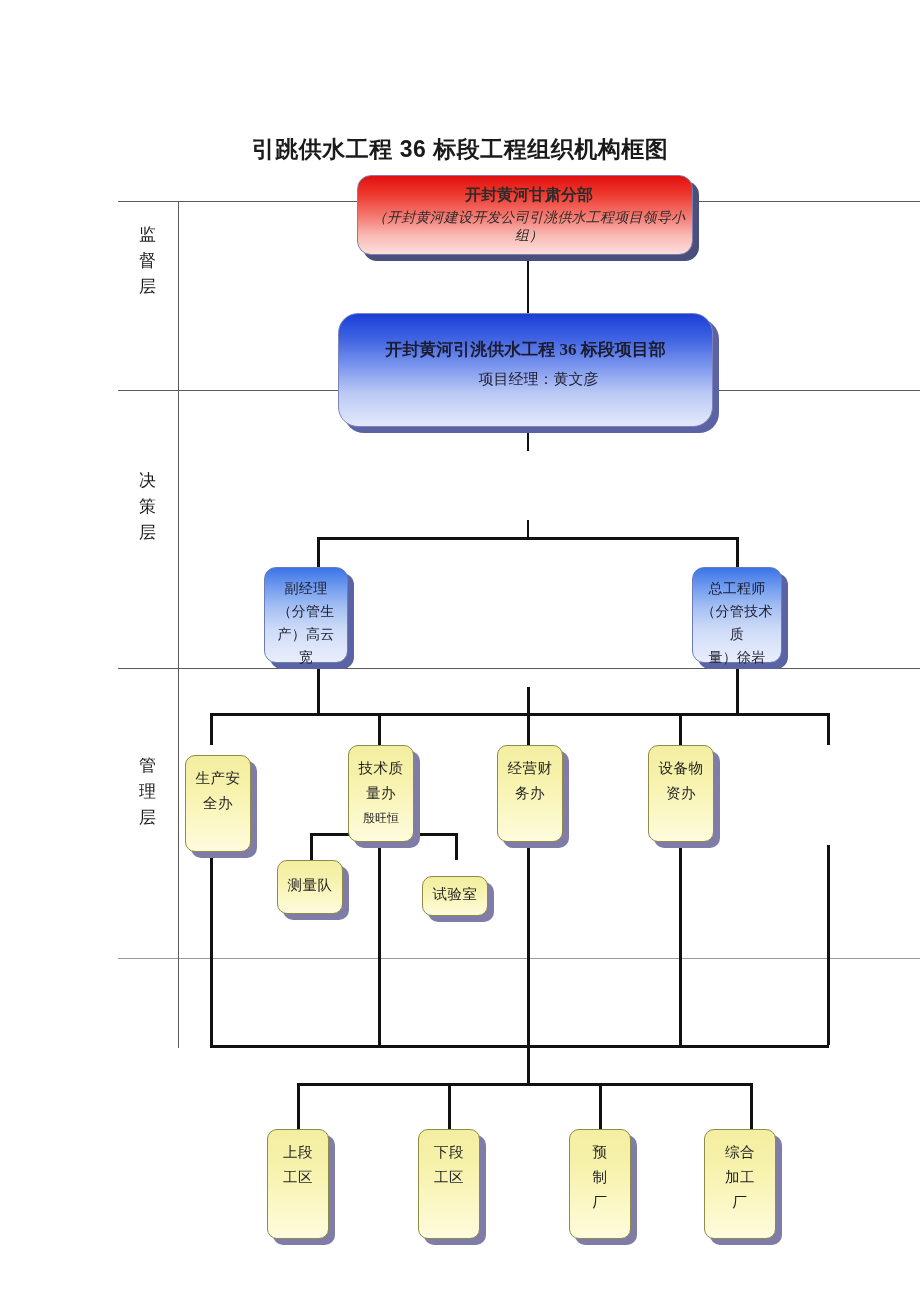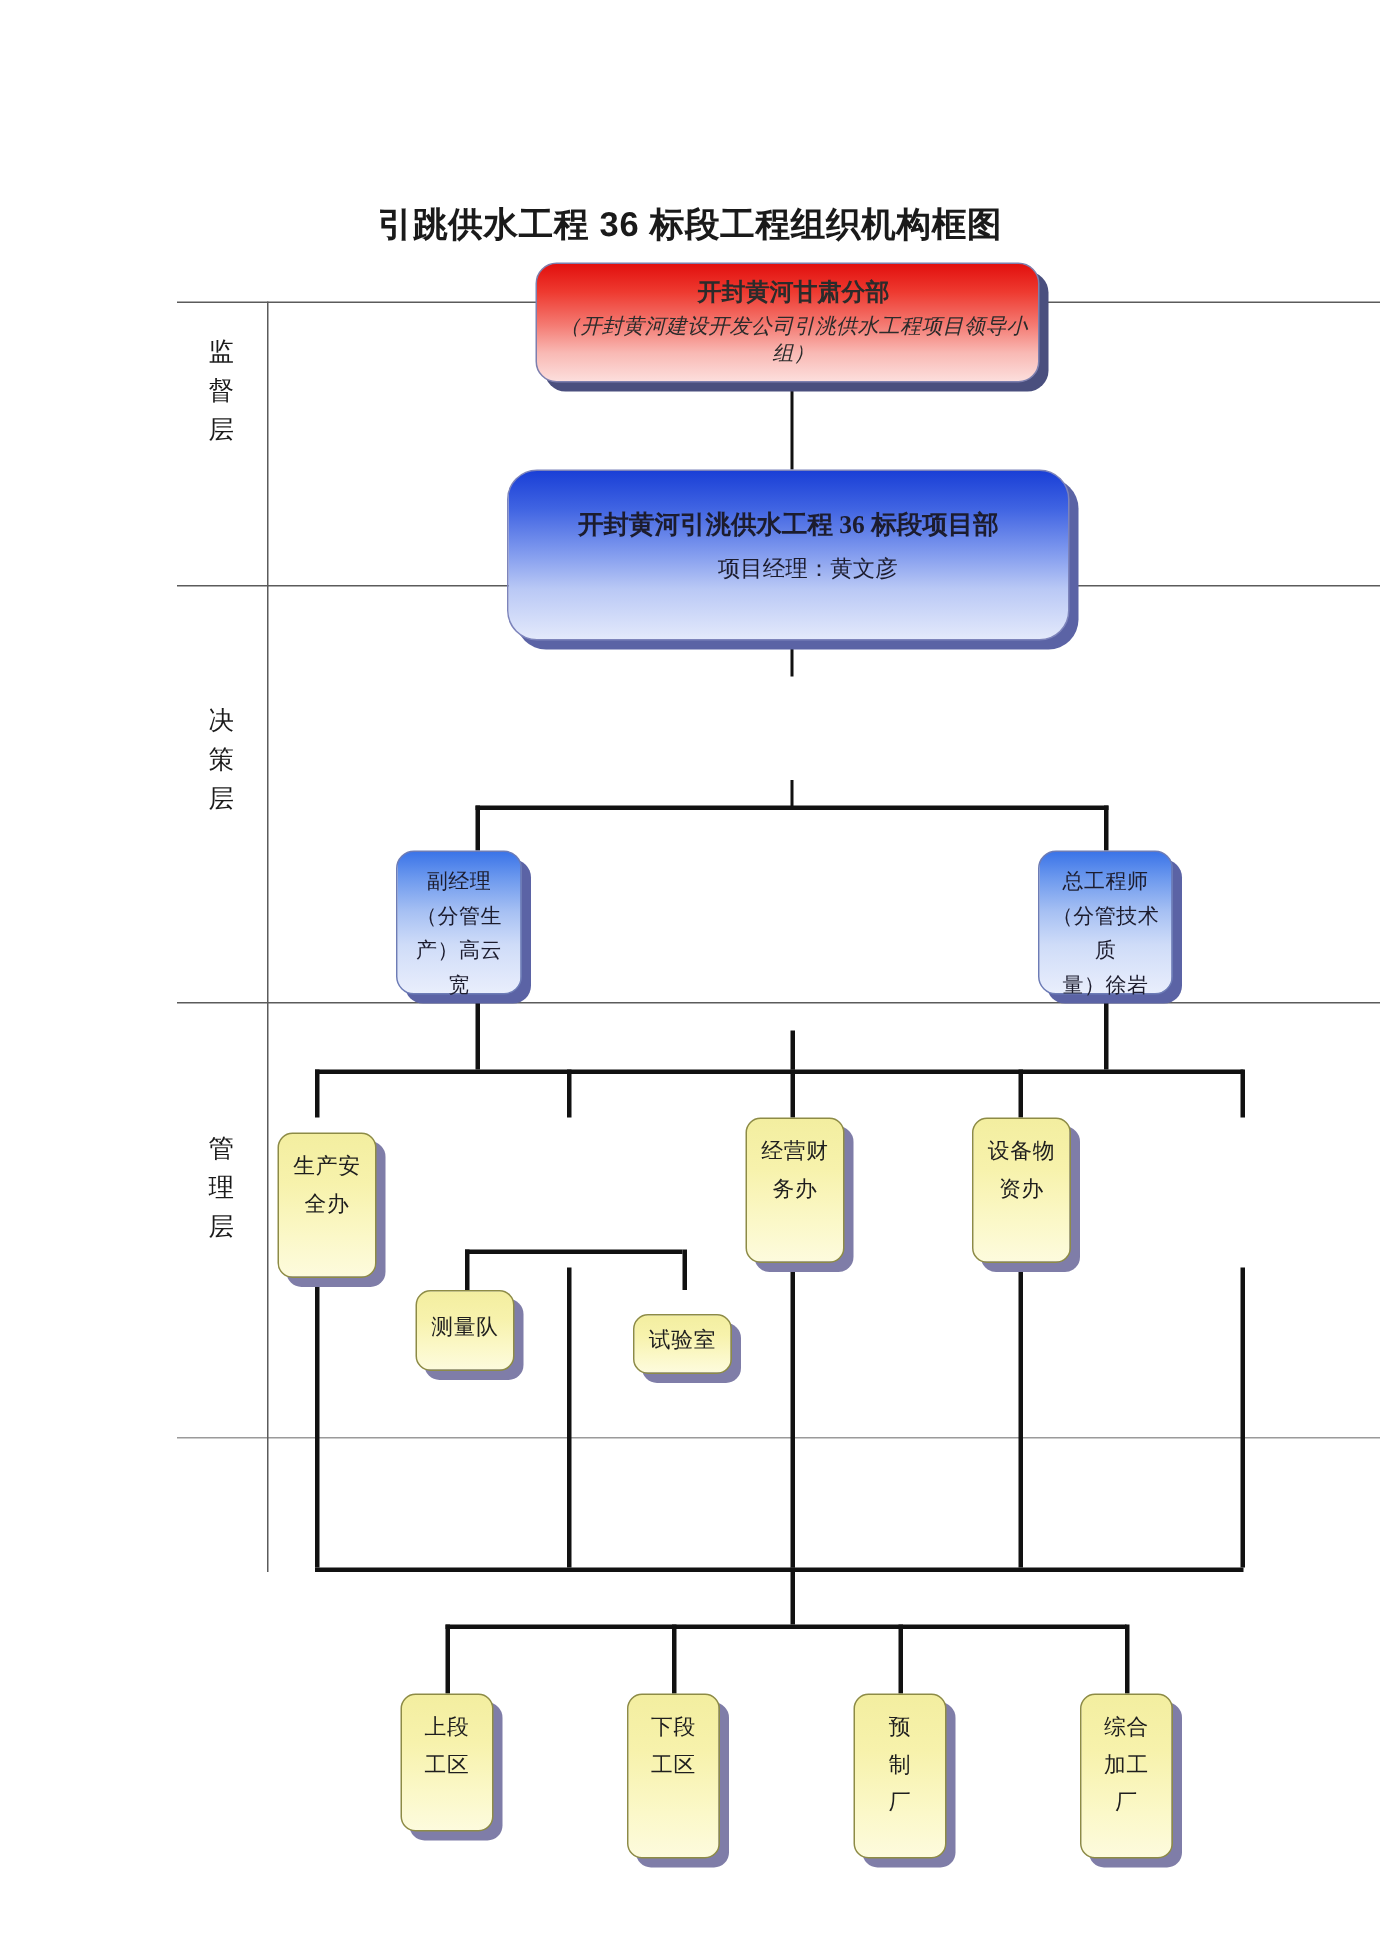--- a/index.html
+++ b/index.html
@@ -291,20 +291,28 @@
   </div>
 
   <div class="node node-yellow" style="left:185px; top:745px; width:66px; height:97px;margin-top:10px;">
     <div class="shadow"></div>
     <div class="face">
       <div class="txt">生产安</div>
       <div class="txt">全办</div>
     </div>
   </div>
 
+  <div class="node node-yellow" style="left:348px; top:745px; width:66px; height:97px;">
+    <div class="shadow"></div>
+    <div class="face">
+      <div class="txt">技术质</div>
+      <div class="txt">量办</div>
+      <div class="sub">殷旺恒</div>
+    </div>
+  </div>
 
   <div class="node node-yellow" style="left:497px; top:745px; width:66px; height:97px;">
     <div class="shadow"></div>
     <div class="face">
       <div class="txt">经营财</div>
       <div class="txt">务办</div>
     </div>
   </div>
 
   <div class="node node-yellow" style="left:648px; top:745px; width:66px; height:97px;">
@@ -323,21 +331,21 @@
     </div>
   </div>
 
   <div class="node node-yellow narrow" style="left:422px; top:860px; width:66px; height:40px;margin-top:16px;">
     <div class="shadow"></div>
     <div class="face" style="justify-content:center; padding-top:0;">
       <div class="txt">试验室</div>
     </div>
   </div>
 
-  <div class="node node-yellow" style="left:267px; top:1129px; width:62px; height:92px;">
+  <div class="node node-yellow" style="left:267px; top:1129px; width:62px; height:110px;">
     <div class="shadow"></div>
     <div class="face">
       <div class="txt">上段</div>
       <div class="txt">工区</div>
     </div>
   </div>
 
   <div class="node node-yellow" style="left:418px; top:1129px; width:62px; height:110px;">
     <div class="shadow"></div>
     <div class="face">
@@ -348,21 +356,21 @@
 
   <div class="node node-yellow" style="left:569px; top:1129px; width:62px; height:110px;">
     <div class="shadow"></div>
     <div class="face">
       <div class="txt">预</div>
       <div class="txt">制</div>
       <div class="txt">厂</div>
     </div>
   </div>
 
-  <div class="node node-yellow" style="left:720px; top:1129px; width:62px; height:110px;">
+  <div class="node node-yellow" style="left:704px; top:1129px; width:72px; height:110px;">
     <div class="shadow"></div>
     <div class="face">
       <div class="txt">综合</div>
       <div class="txt">加工</div>
       <div class="txt">厂</div>
     </div>
   </div>
 
 </div>
 

